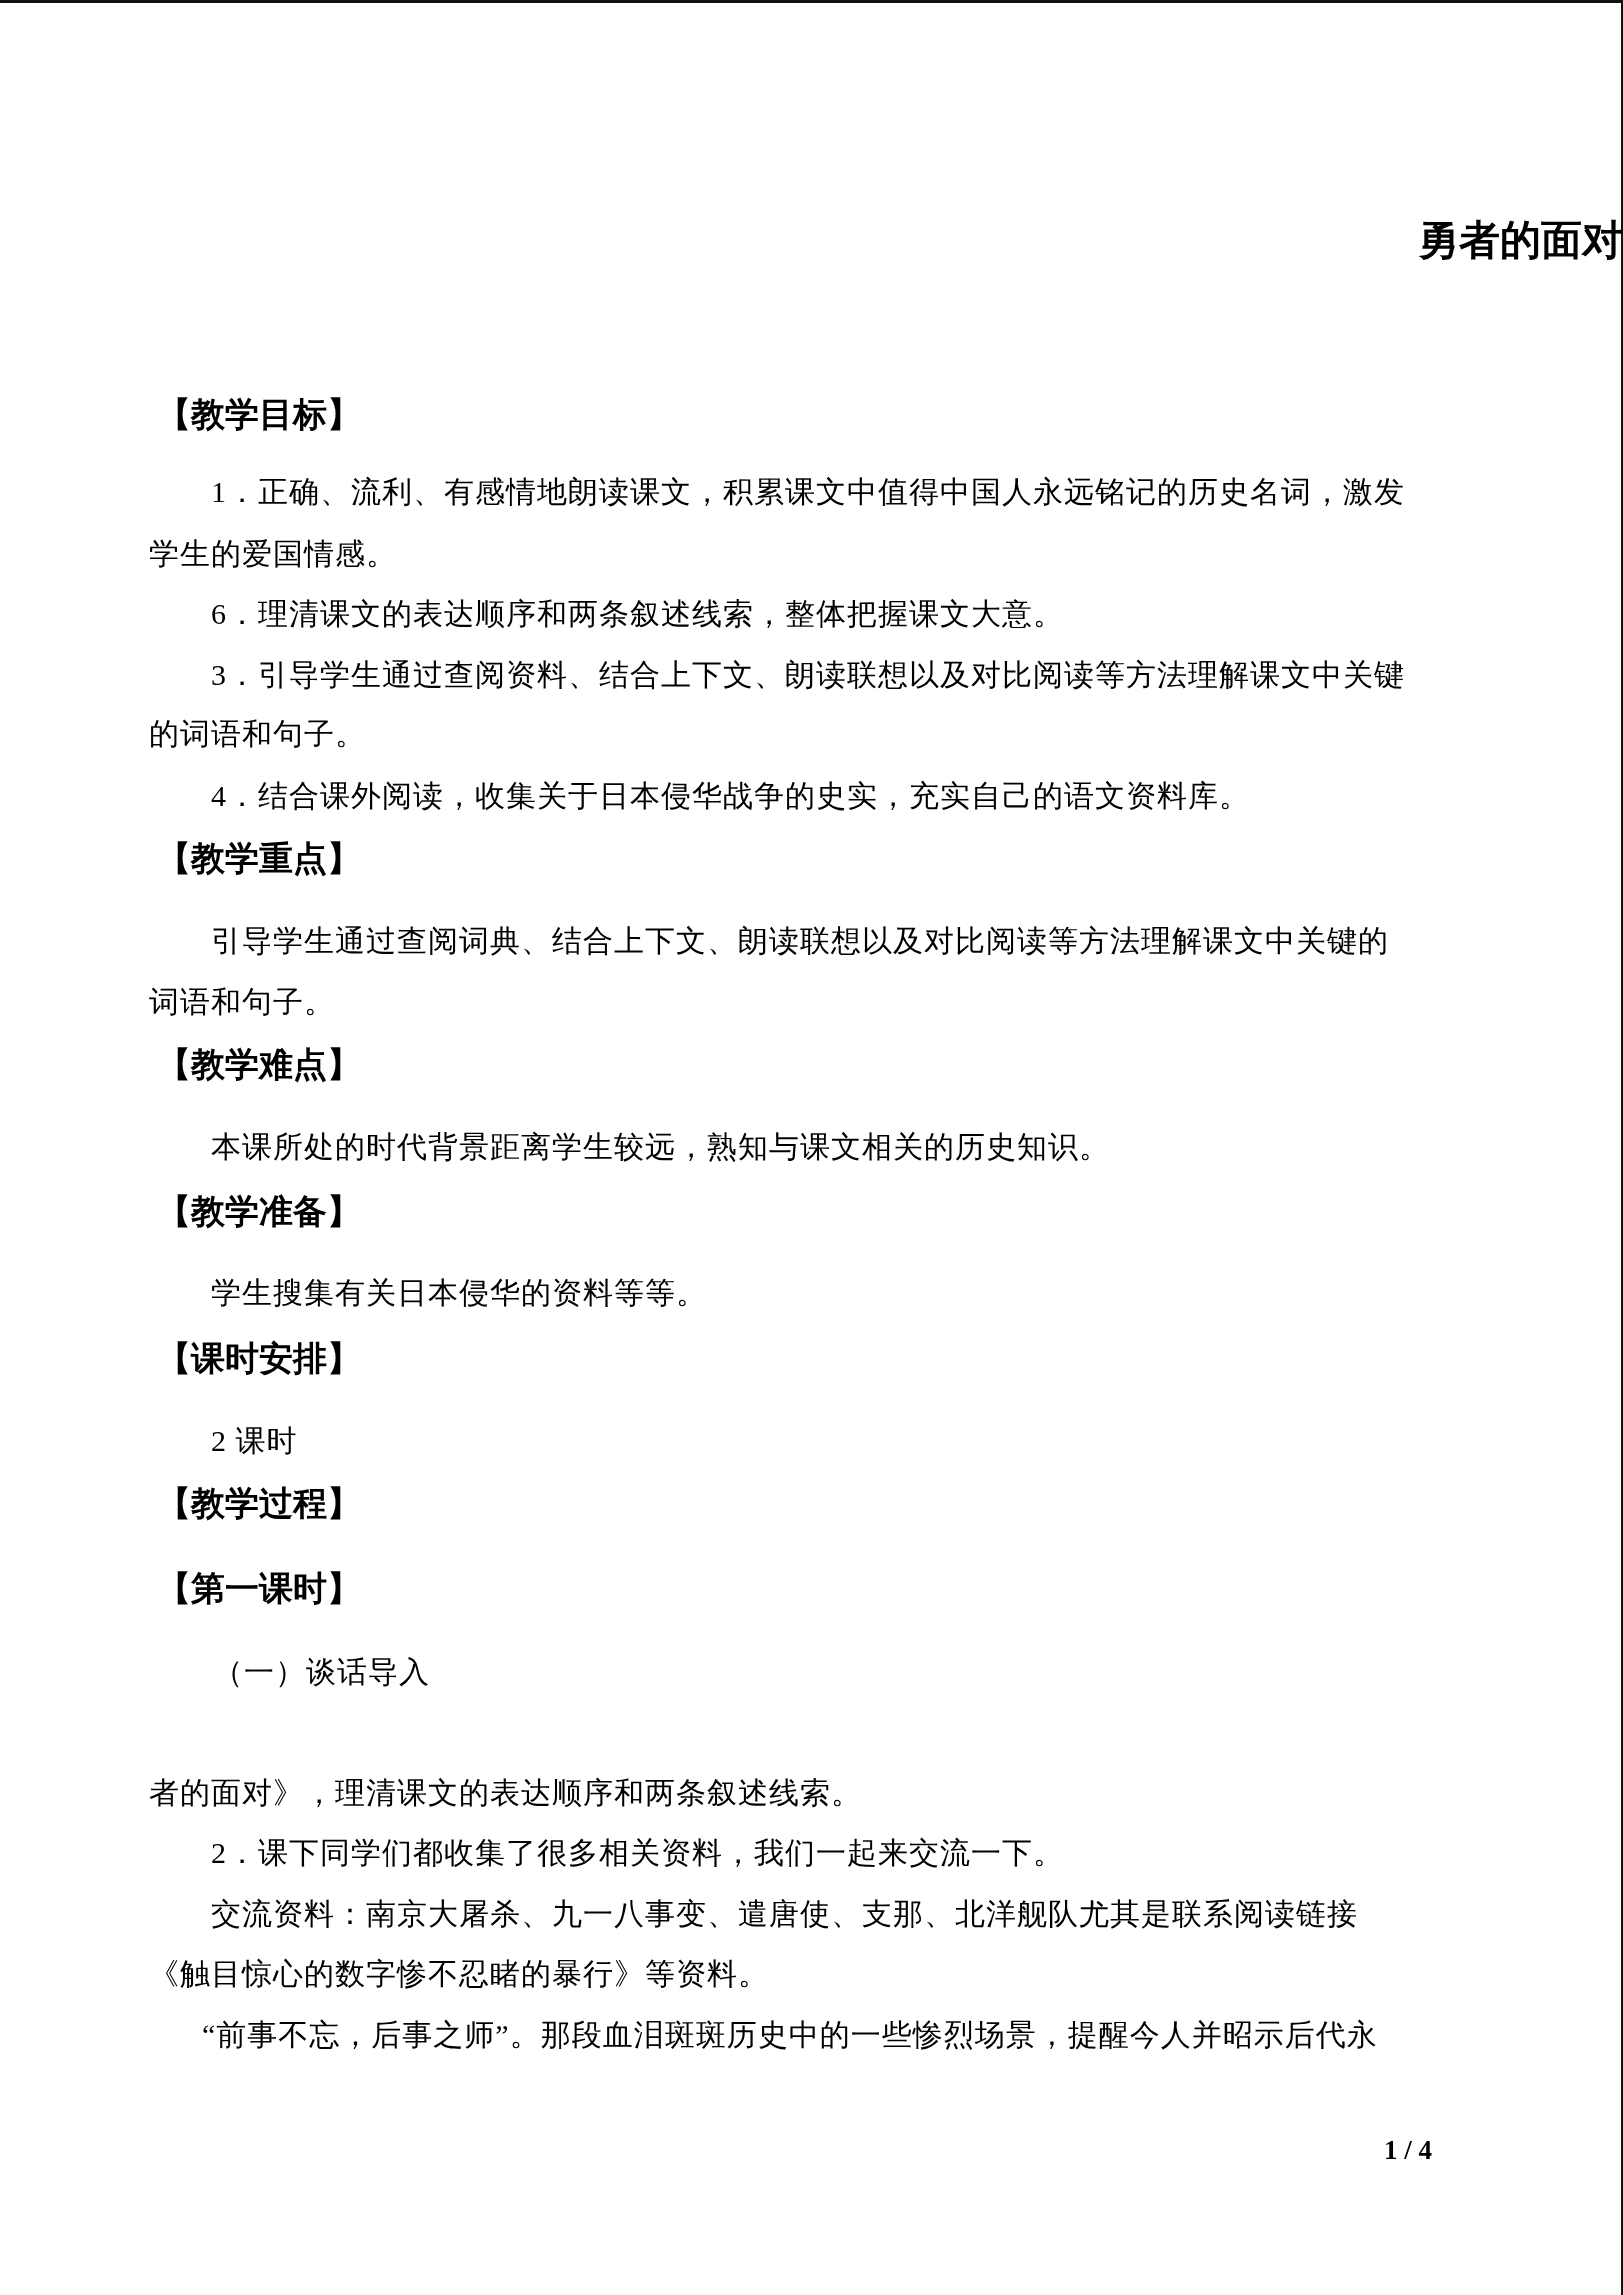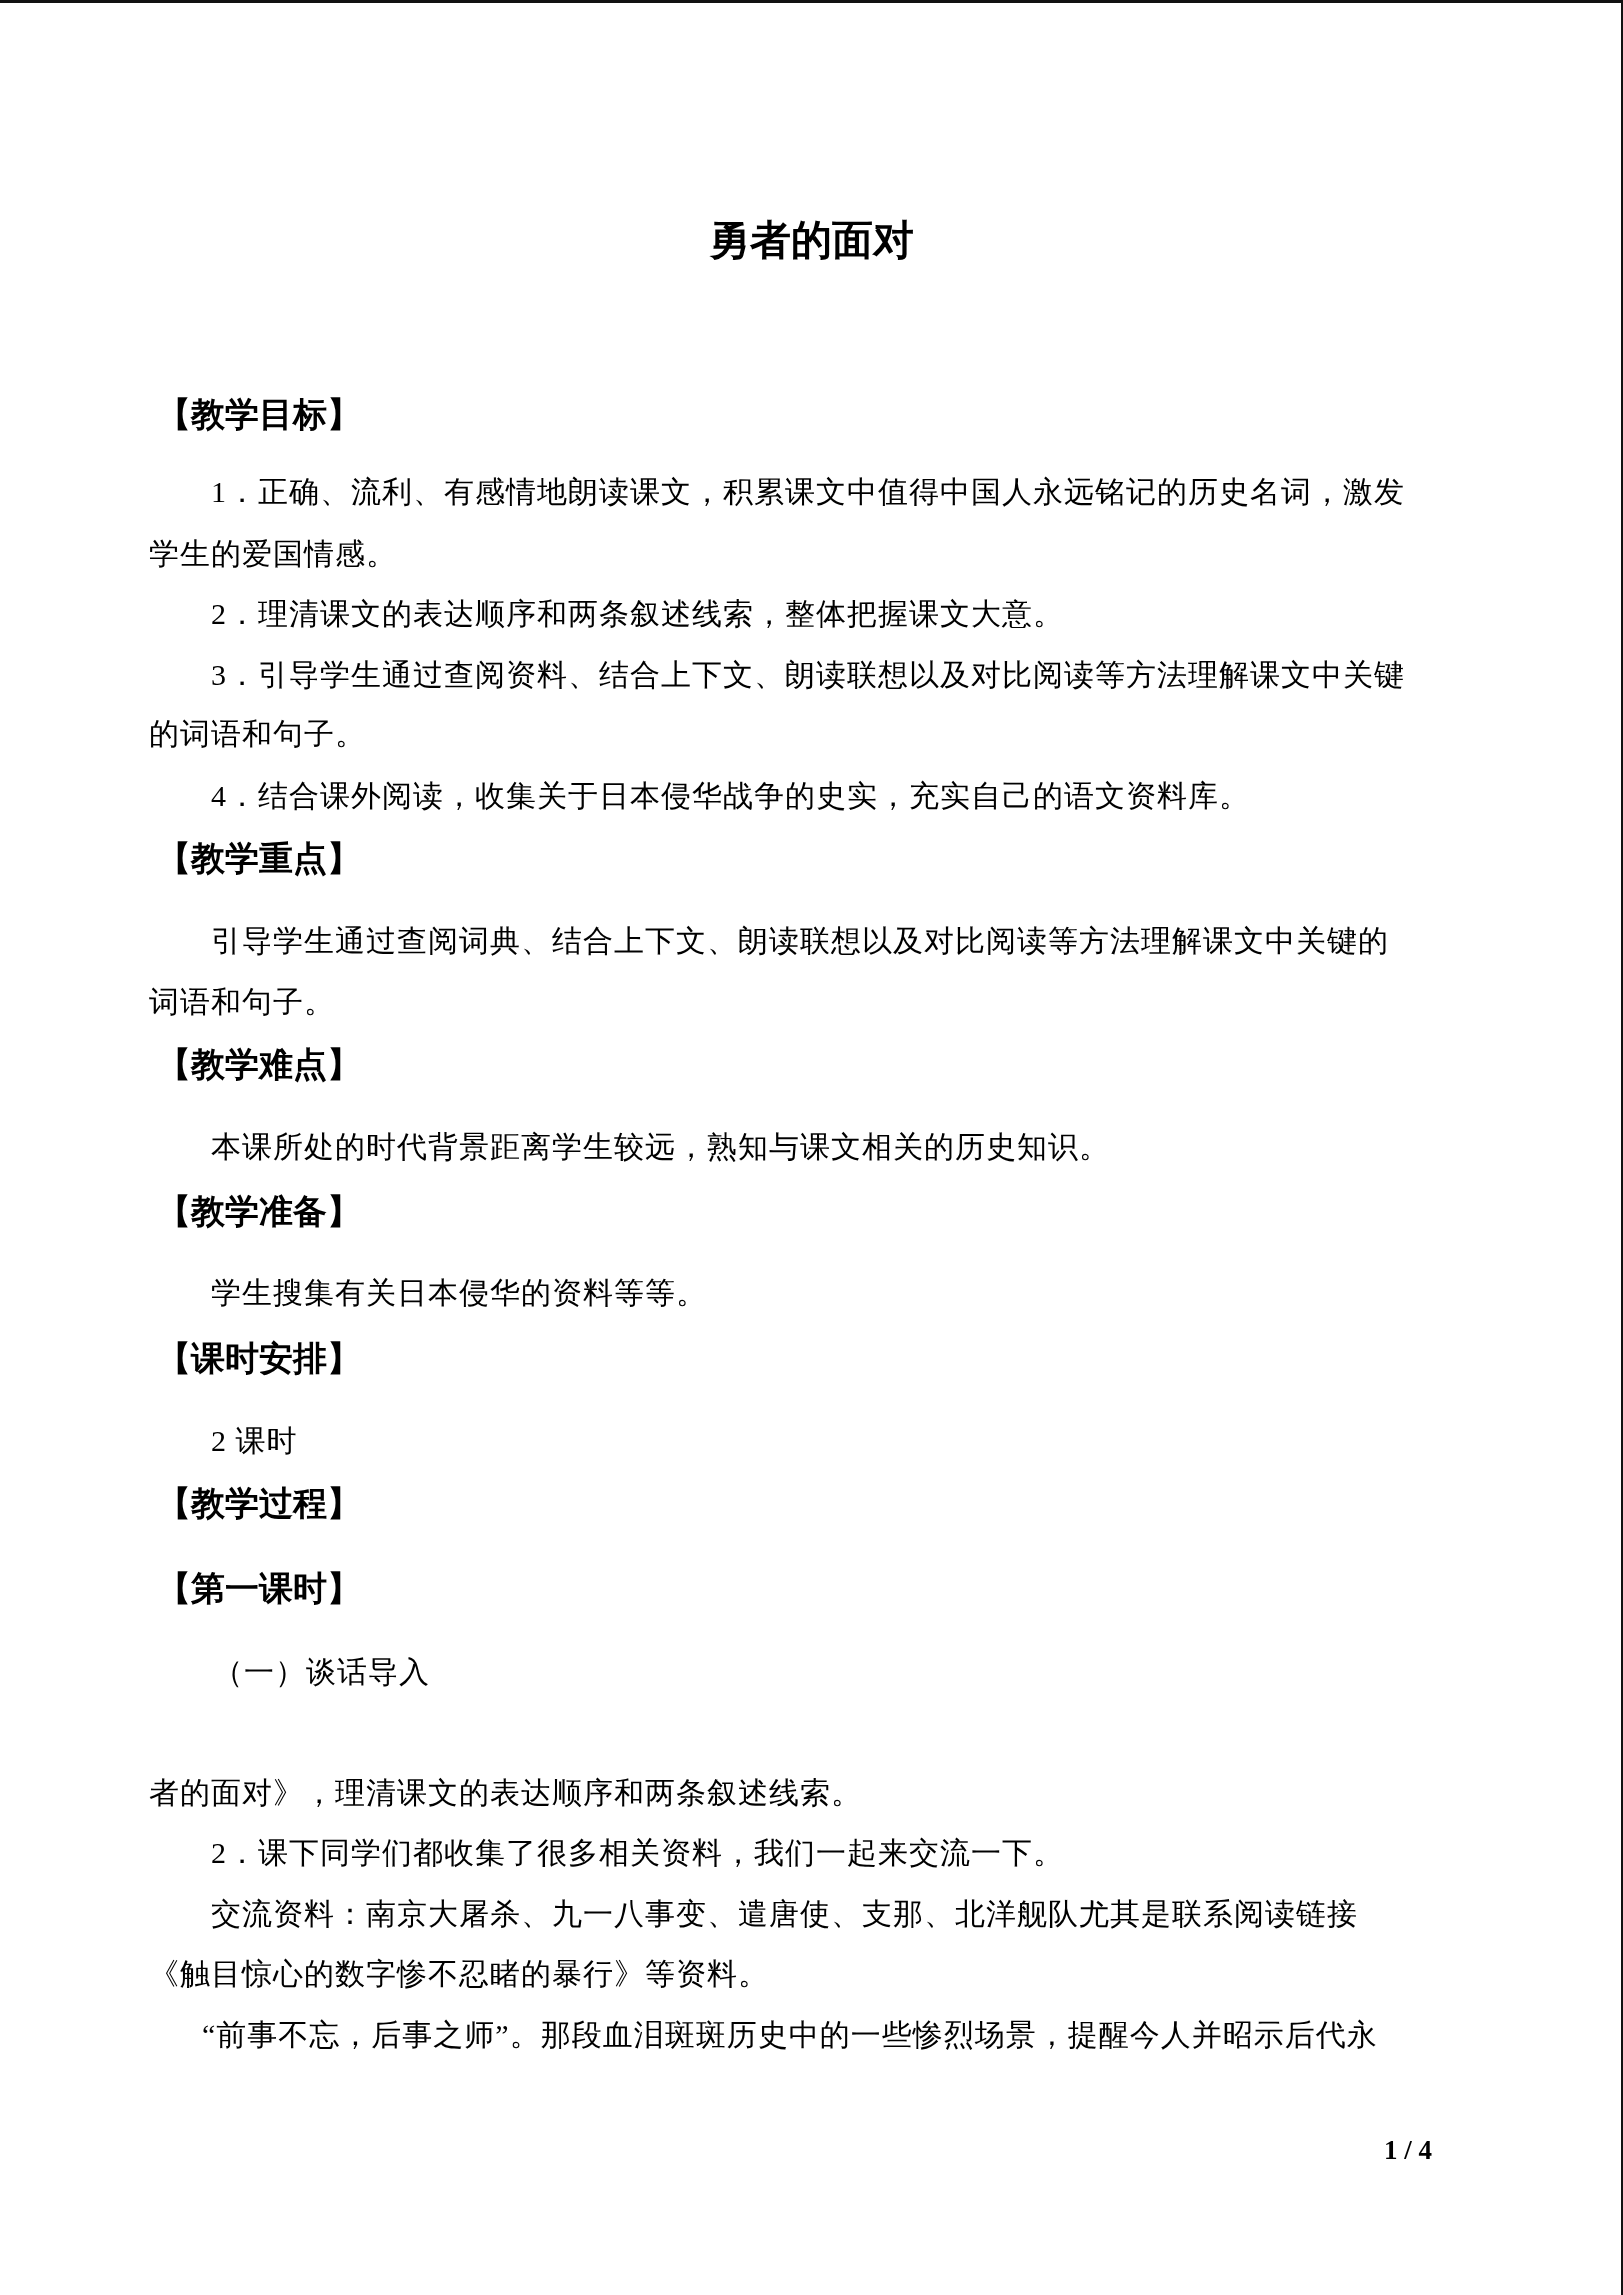--- a/index.html
+++ b/index.html
@@ -2,42 +2,42 @@
 <html style="font-size:11px"><head>
 <meta charset="utf-8">
 <style>
   html, body { margin: 0; padding: 0; background: #ffffff; }
   body { width: 1623px; height: 2295px; position: relative; overflow: hidden;
          font-family: "Liberation Serif", "DejaVu Serif", serif; color: #000; }
   .page { position: absolute; left: 0; top: 0; width: 1623px; height: 2295px; background: #fff; }
   .border-top { position: absolute; left: 0; top: 0; width: 1623px; height: 2.7px; background: #111; }
   .border-right { position: absolute; right: 0; top: 0; width: 2px; height: 2295px; background: #111; }
   .line { position: absolute; white-space: nowrap; line-height: 1; }
-  .title { left: 0; width: 1623px; text-align: center; font-size: 41px; font-weight: bold; top: 220px;
+  .title { left: 0; width: 1623px; text-align: right; font-size: 41px; font-weight: bold; top: 220px;
            font-family: "DejaVu Sans", "Liberation Sans", sans-serif; }
   .h { left: 149px; font-size: 34px; font-weight: bold; font-family: "DejaVu Sans", "Liberation Sans", sans-serif; margin-left: 8px; }
   .p { font-size: 30px; letter-spacing: 1px; text-align: right; }
   .indent { left: 211px; }
   .cont { left: 149px; }
   .sub { left: 213px; }
   .pagenum { left: 0; width: 1432px; text-align: right; font-size: 27px; font-weight: bold; top: 2137px; }
 </style>
 </head>
 <body>
 
 <div class="page">
   <div class="border-top"></div>
   <div class="border-right"></div>
 
   <div class="line title">勇者的面对</div>
 
   <div class="line h" style="top:397px">【教学目标】</div>
   <div class="line p indent" style="top:477px">1．正确、流利、有感情地朗读课文，积累课文中值得中国人永远铭记的历史名词，激发</div>
   <div class="line p cont" style="top:539px">学生的爱国情感。</div>
-  <div class="line p indent" style="top:599px">2．理清课文的表达顺序和两条叙述线索，整体把握课文大意。</div>
+  <div class="line p indent" style="top:599px">6．理清课文的表达顺序和两条叙述线索，整体把握课文大意。</div>
   <div class="line p indent" style="top:660px">3．引导学生通过查阅资料、结合上下文、朗读联想以及对比阅读等方法理解课文中关键</div>
   <div class="line p cont" style="top:719px">的词语和句子。</div>
   <div class="line p indent" style="top:781px">4．结合课外阅读，收集关于日本侵华战争的史实，充实自己的语文资料库。</div>
 
   <div class="line h" style="top:841px">【教学重点】</div>
   <div class="line p indent" style="top:926px">引导学生通过查阅词典、结合上下文、朗读联想以及对比阅读等方法理解课文中关键的</div>
   <div class="line p cont" style="top:987px">词语和句子。</div>
 
   <div class="line h" style="top:1047px">【教学难点】</div>
   <div class="line p indent" style="top:1132px">本课所处的时代背景距离学生较远，熟知与课文相关的历史知识。</div>

